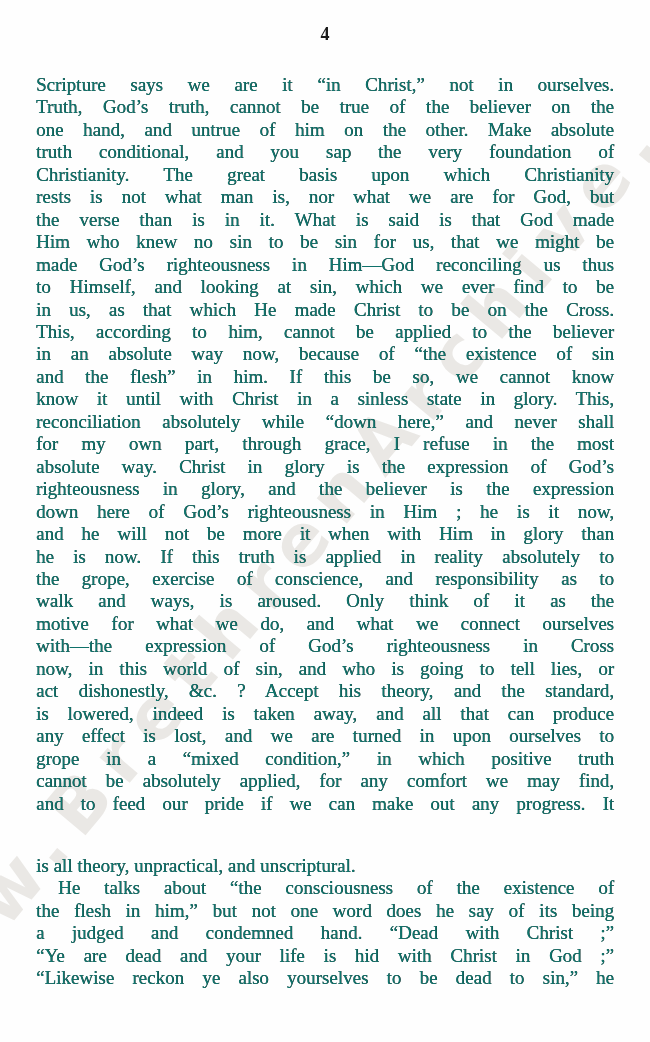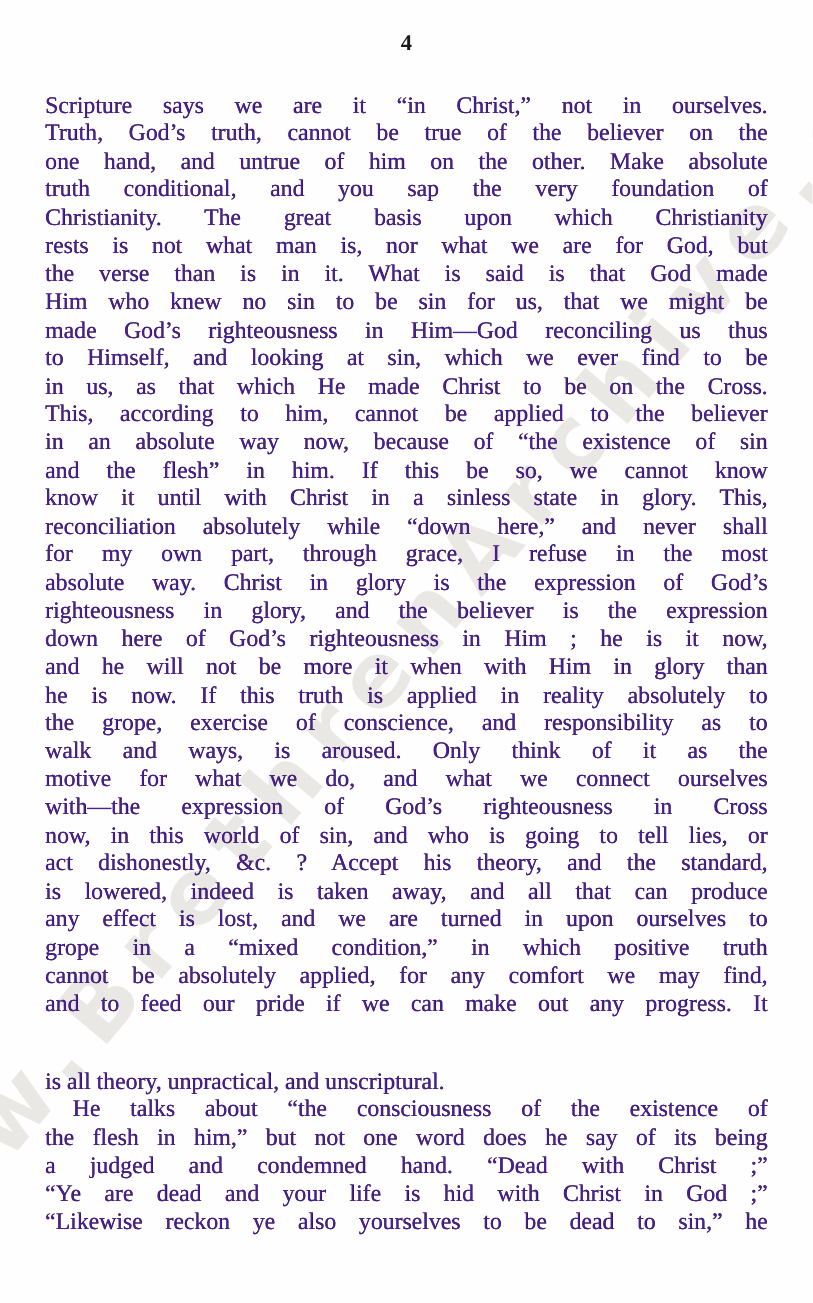--- a/index.html
+++ b/index.html
@@ -37,21 +37,21 @@
     font-size: 18px;
     font-weight: bold;
     color: #1a1a1a;
     z-index: 1;
   }
   .text-block {
     position: absolute;
     left: 36px; top: 74px;
     width: 578px;
     z-index: 1;
-    color: #4c1d95;
+    color: #0f766e;
     font-size: 19px;
     line-height: 22.45px;
     text-shadow: 0.25px 0 0 #171717;   
   }
   .para { margin: 0; }
   .line {
     text-align: justify;
     text-align-last: justify;
   }
   .line.short-last { text-align-last: left; margin-top: 40px; }

